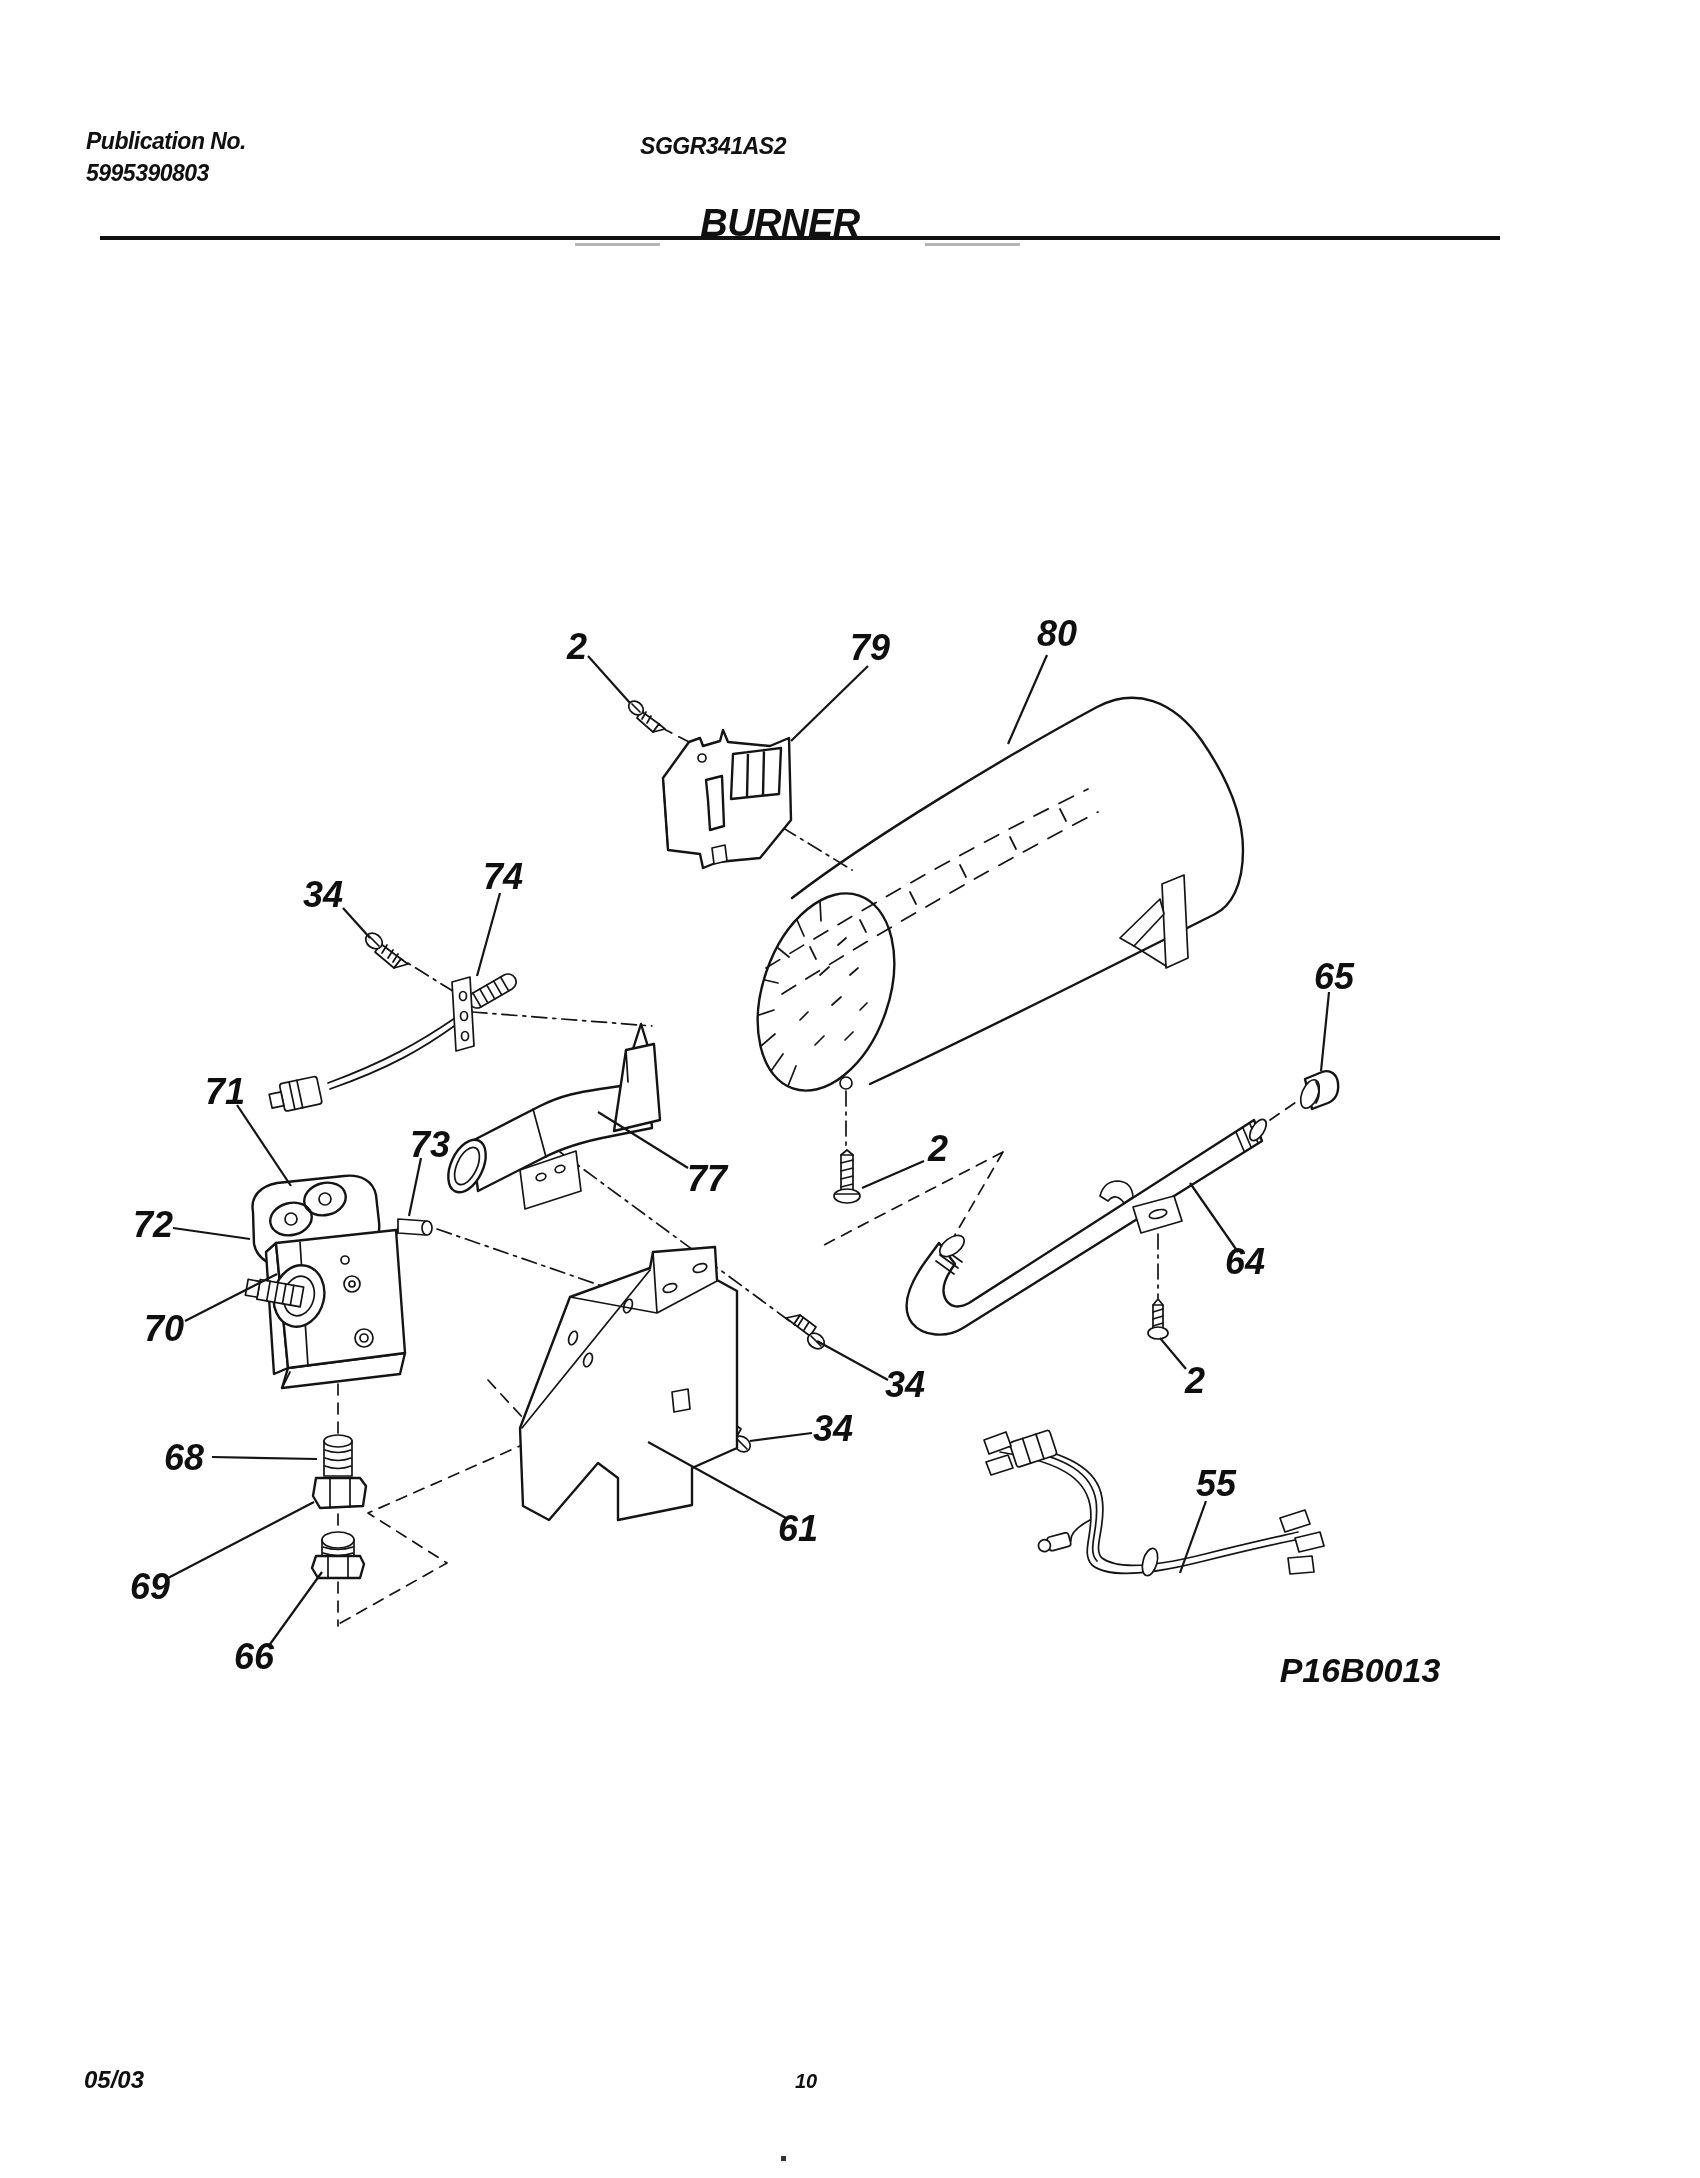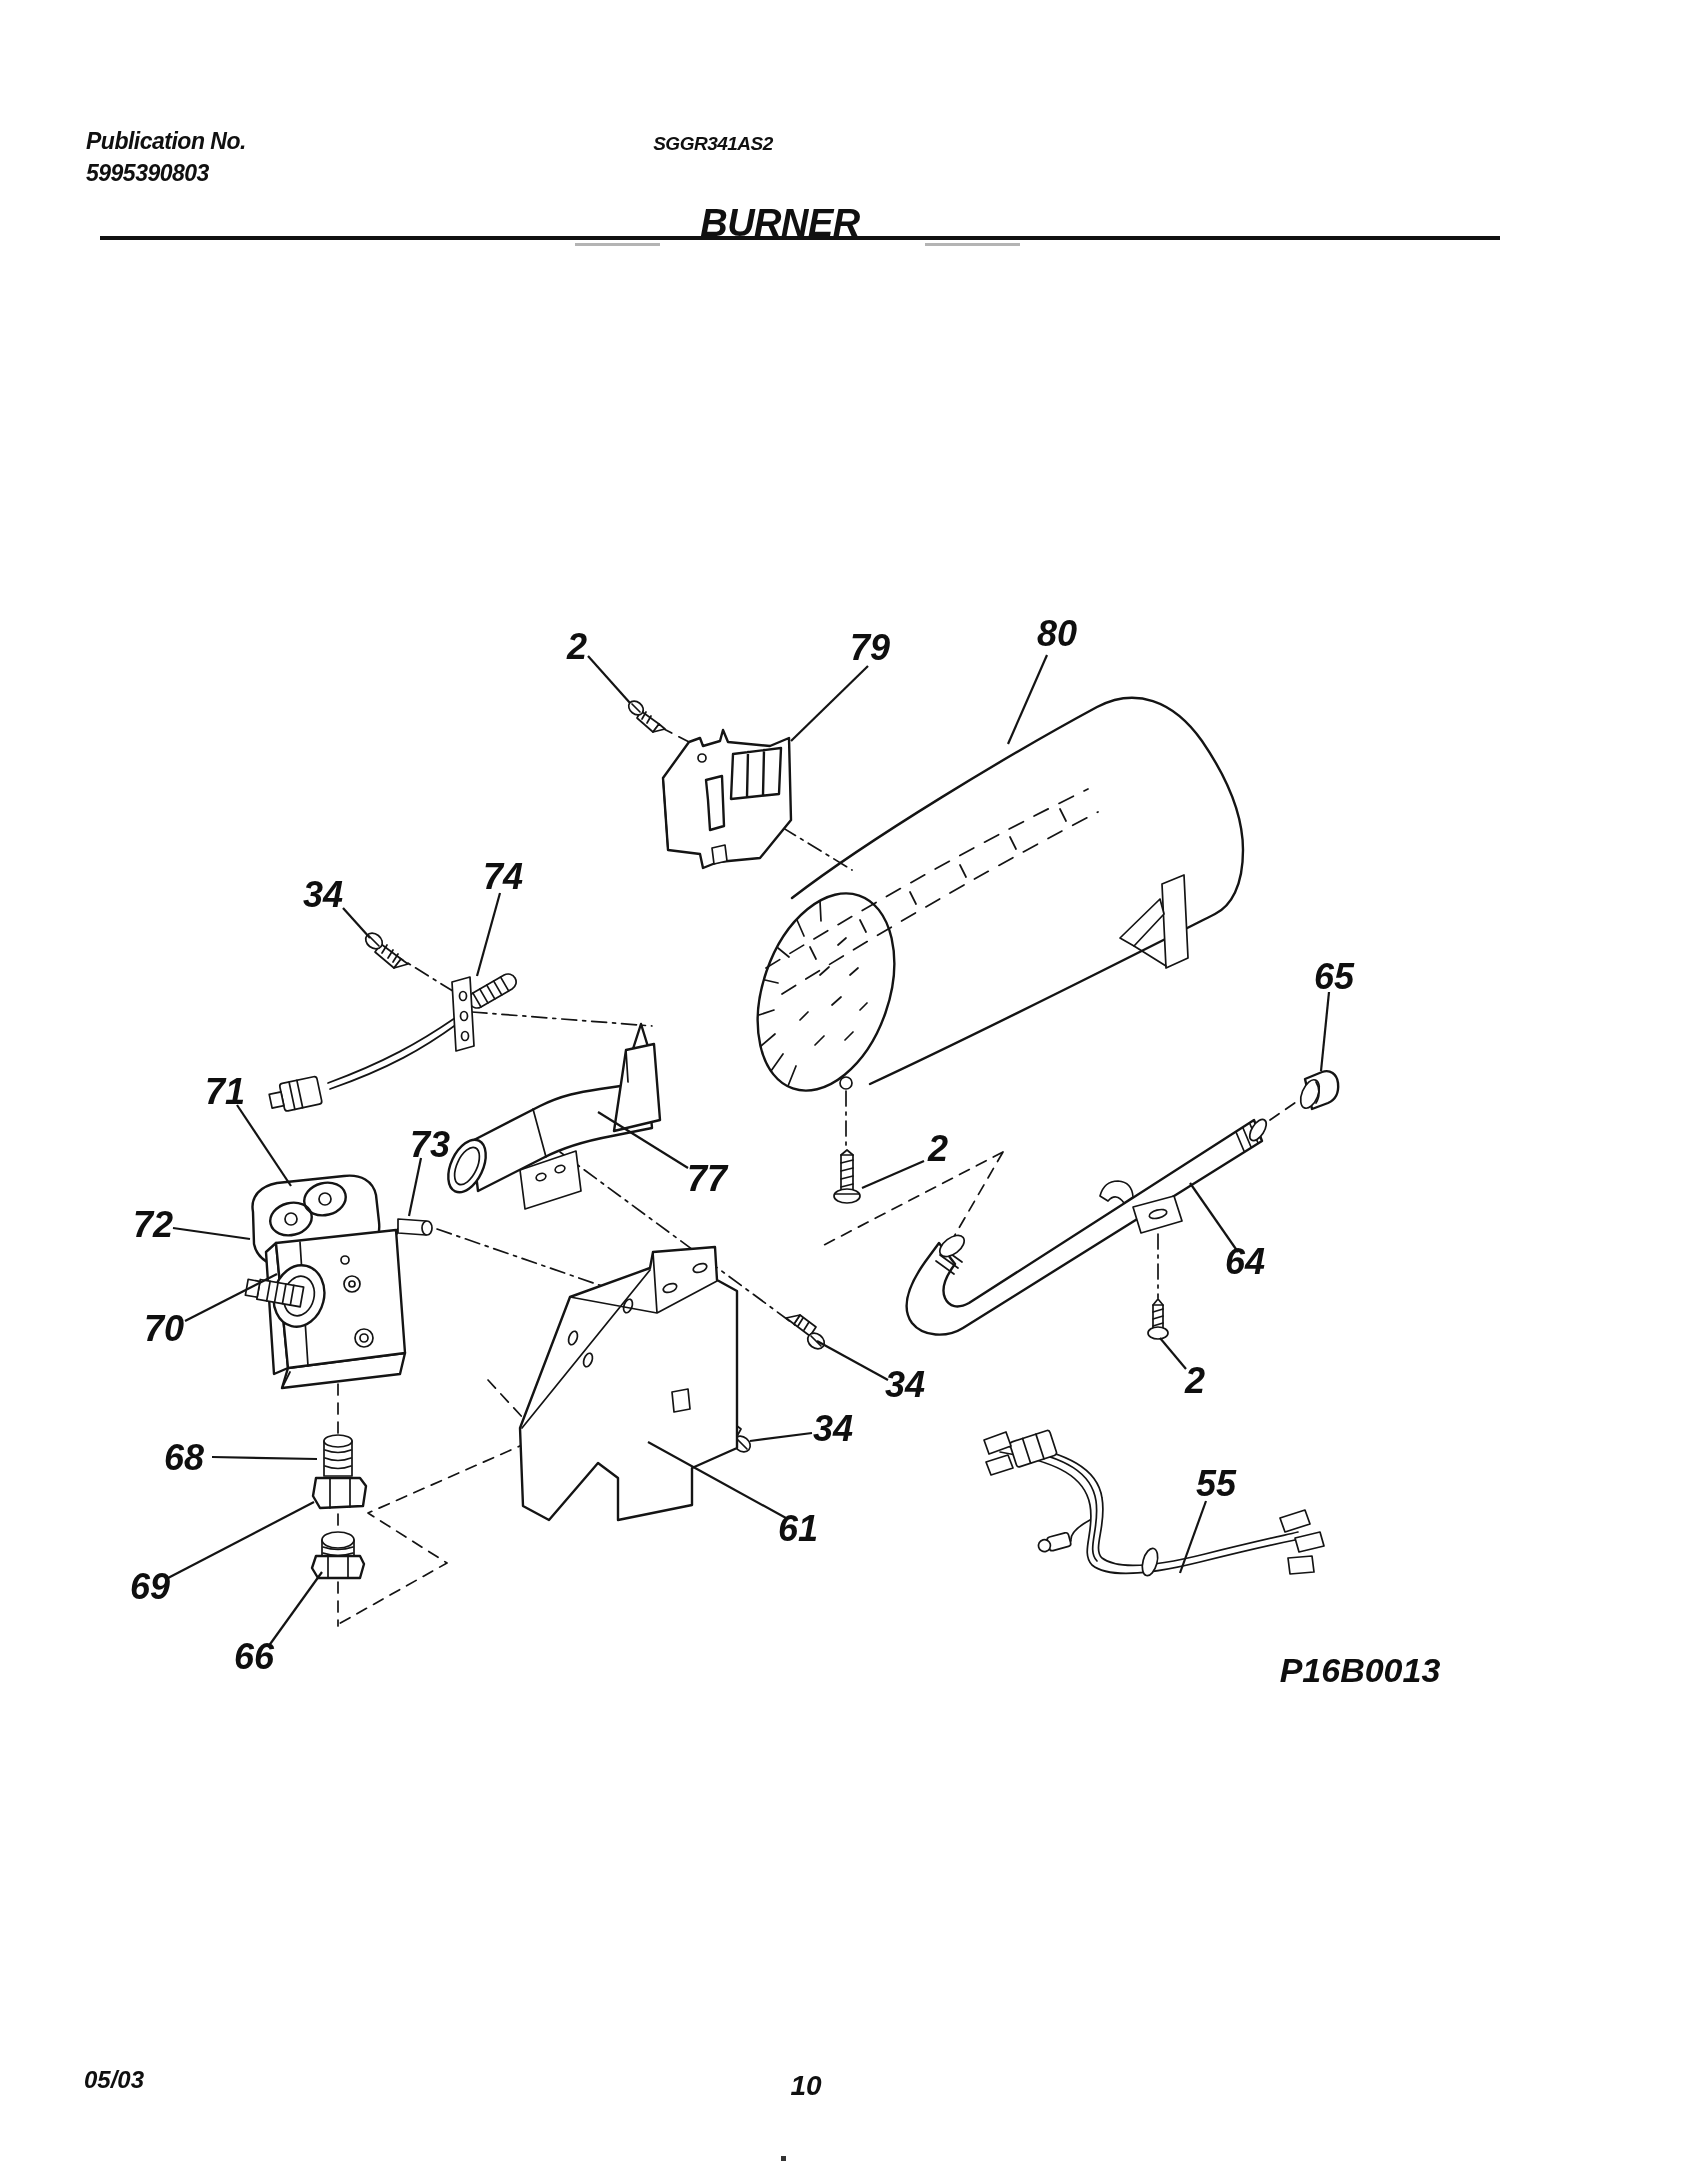--- a/index.html
+++ b/index.html
@@ -1,28 +1,28 @@
 <!DOCTYPE html>
 <html><head>
 <meta charset="utf-8">
 <style>
   html,body{margin:0;padding:0;background:#e8e8e8;}
   .page{position:relative;width:1700px;height:2178px;background:#ffffff;
         font-family:"Liberation Sans",sans-serif;color:#101010;overflow:hidden;margin:0 auto;font-style:italic;}
   .abs{position:absolute;}
   .pub-label{left:86px;top:128px;font-size:23px;font-weight:700;letter-spacing:-.5px;}
   .pub-number{left:86px;top:160px;font-size:23px;font-weight:700;letter-spacing:-.5px;text-align:right;}
-  .model{left:713px;top:133px;transform:translateX(-50%);font-size:19px;font-weight:700;letter-spacing:-.5px;}
+  .model{left:713px;top:133px;transform:translateX(-50%);font-size:23px;font-weight:700;letter-spacing:-.5px;}
   .doc-title{left:780px;top:202px;transform:translateX(-50%);font-size:38px;font-weight:700;letter-spacing:-.5px;}
   .rule{left:100px;top:236px;width:1400px;height:4px;background:#111;}
   .smudge{height:3px;background:#777;opacity:.55;}
   .smudge.a{left:575px;top:243px;width:85px;}
   .smudge.b{left:925px;top:243px;width:95px;}
   .footer-date{left:84px;top:2066px;font-size:24px;font-weight:700;}
-  .footer-page{left:806px;top:2070px;transform:translateX(-50%);font-size:28px;font-weight:700;}
+  .footer-page{left:806px;top:2070px;transform:translateX(-50%);font-size:20px;font-weight:700;}
   .stray-dot{left:781px;top:2156px;width:5px;height:5px;background:#333;}
   svg text.callout{font-family:"Liberation Sans",sans-serif;font-weight:700;font-size:36px;fill:#0f0f0f;}
   svg text.code{font-family:"Liberation Sans",sans-serif;font-weight:700;font-size:34px;fill:#0f0f0f;}
   .ln{stroke:#141414;stroke-width:2.4;fill:none;stroke-linecap:round;stroke-linejoin:round;}
   .fw{stroke:#141414;stroke-width:2.4;fill:#ffffff;stroke-linecap:round;stroke-linejoin:round;}
   .thin{stroke-width:1.7;}
   .leader{stroke:#141414;stroke-width:2.2;}
   .dsh{stroke-dasharray:11 8;}
   .ddt{stroke-dasharray:15 6 3 6;}
   .band{stroke-dasharray:16 12;}

